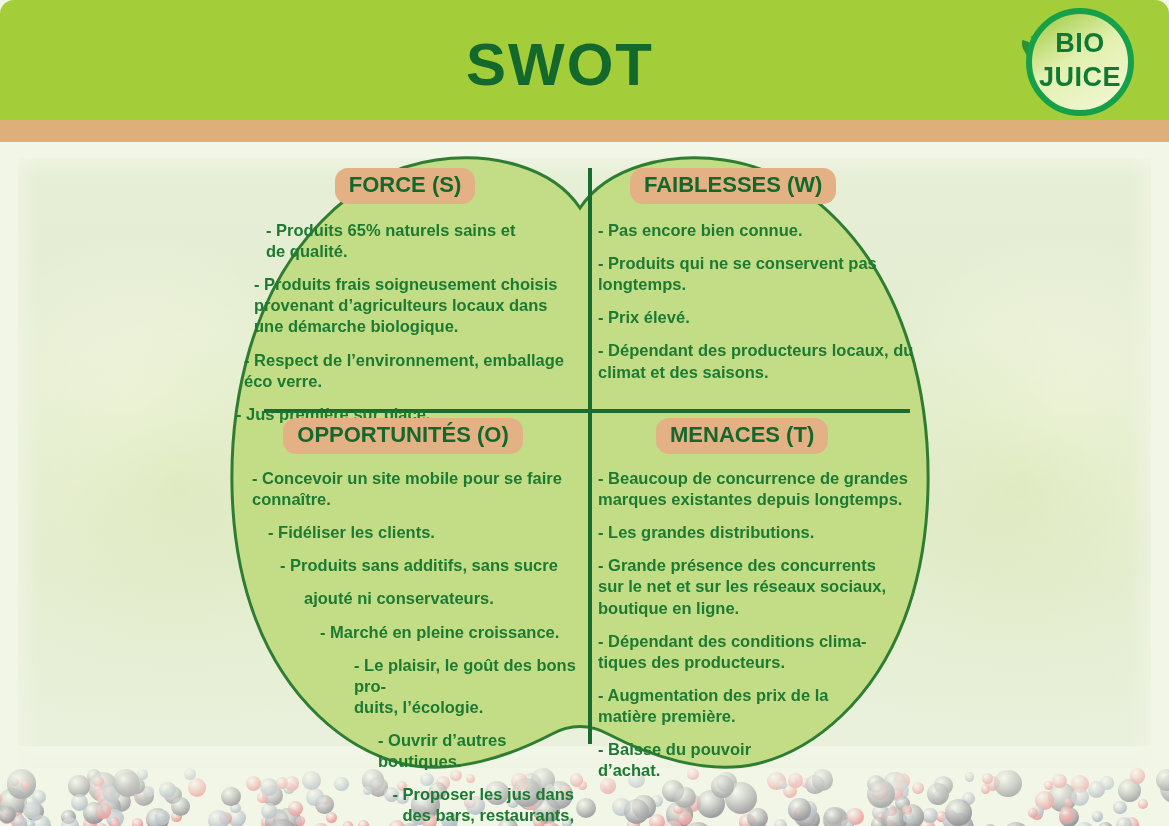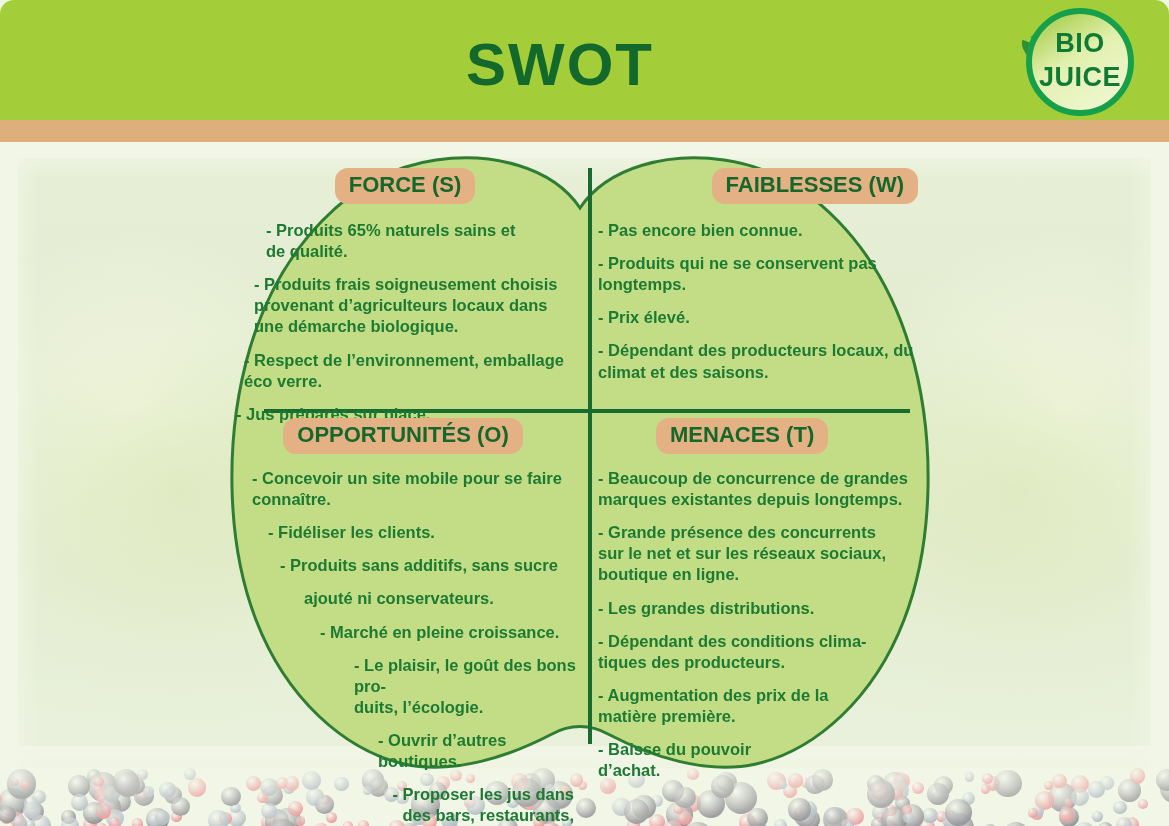--- a/index.html
+++ b/index.html
@@ -203,21 +203,21 @@
   #quad-s  { left: 236px; top: 168px; width: 344px; }
   #quad-s .badge-wrap { text-align: center; padding-right: 6px; }
   #quad-s .bullets { margin-top: 16px; }
   #quad-s .bullet { text-align: left; }
   #quad-s .b0 { padding-left: 30px; }
   #quad-s .b1 { padding-left: 18px; }
   #quad-s .b2 { padding-left: 8px; }
   #quad-s .b3 { padding-left: 0px; }
 
   #quad-w  { left: 598px; top: 168px; width: 320px; }
-  #quad-w .badge-wrap { text-align: right; padding-left: 32px; }
+  #quad-w .badge-wrap { text-align: left; padding-left: 32px; }
   #quad-w .bullets { margin-top: 16px; }
   #quad-w .bullet { text-align: left; }
 
   #quad-o  { left: 236px; top: 418px; width: 344px; }
   #quad-o .badge-wrap { text-align: center; padding-right: 10px; }
   #quad-o .bullets { margin-top: 14px; }
   #quad-o .bullet { text-align: left; }
   #quad-o .b0 { padding-left: 16px; }
   #quad-o .b1 { padding-left: 32px; }
   #quad-o .b2 { padding-left: 44px; }
@@ -512,21 +512,21 @@
       <span class="quad-badge">FORCE (S)</span>
     </div>
     <div class="bullets">
       <div class="bullet b0">- Produits 65% naturels sains et
 de qualité.</div>
       <div class="bullet b1">- Produits frais soigneusement choisis
 provenant d’agriculteurs locaux dans
 une démarche biologique.</div>
       <div class="bullet b2">- Respect de l’environnement, emballage
 éco verre.</div>
-      <div class="bullet b3">- Jus préparés sur place.</div>
+      <div class="bullet b3">- Jus première sur place.</div>
     </div>
   </div>
 
   <div class="quad" id="quad-w">
     <div class="badge-wrap">
       <span class="quad-badge">FAIBLESSES (W)</span>
     </div>
     <div class="bullets">
       <div class="bullet">- Pas encore bien connue.</div>
       <div class="bullet">- Produits qui ne se conservent pas
@@ -557,24 +557,24 @@
     </div>
   </div>
 
   <div class="quad" id="quad-t">
     <div class="badge-wrap">
       <span class="quad-badge">MENACES (T)</span>
     </div>
     <div class="bullets">
       <div class="bullet">- Beaucoup de concurrence de grandes
 marques existantes depuis longtemps.</div>
+      <div class="bullet">- Les grandes distributions.</div>
       <div class="bullet">- Grande présence des concurrents
 sur le net et sur les réseaux sociaux,
 boutique en ligne.</div>
-      <div class="bullet">- Les grandes distributions.</div>
       <div class="bullet">- Dépendant des conditions clima-
 tiques des producteurs.</div>
       <div class="bullet">- Augmentation des prix de la
 matière première.</div>
       <div class="bullet">- Baisse du pouvoir
 d’achat.</div>
     </div>
   </div>
 
   <div id="header">

